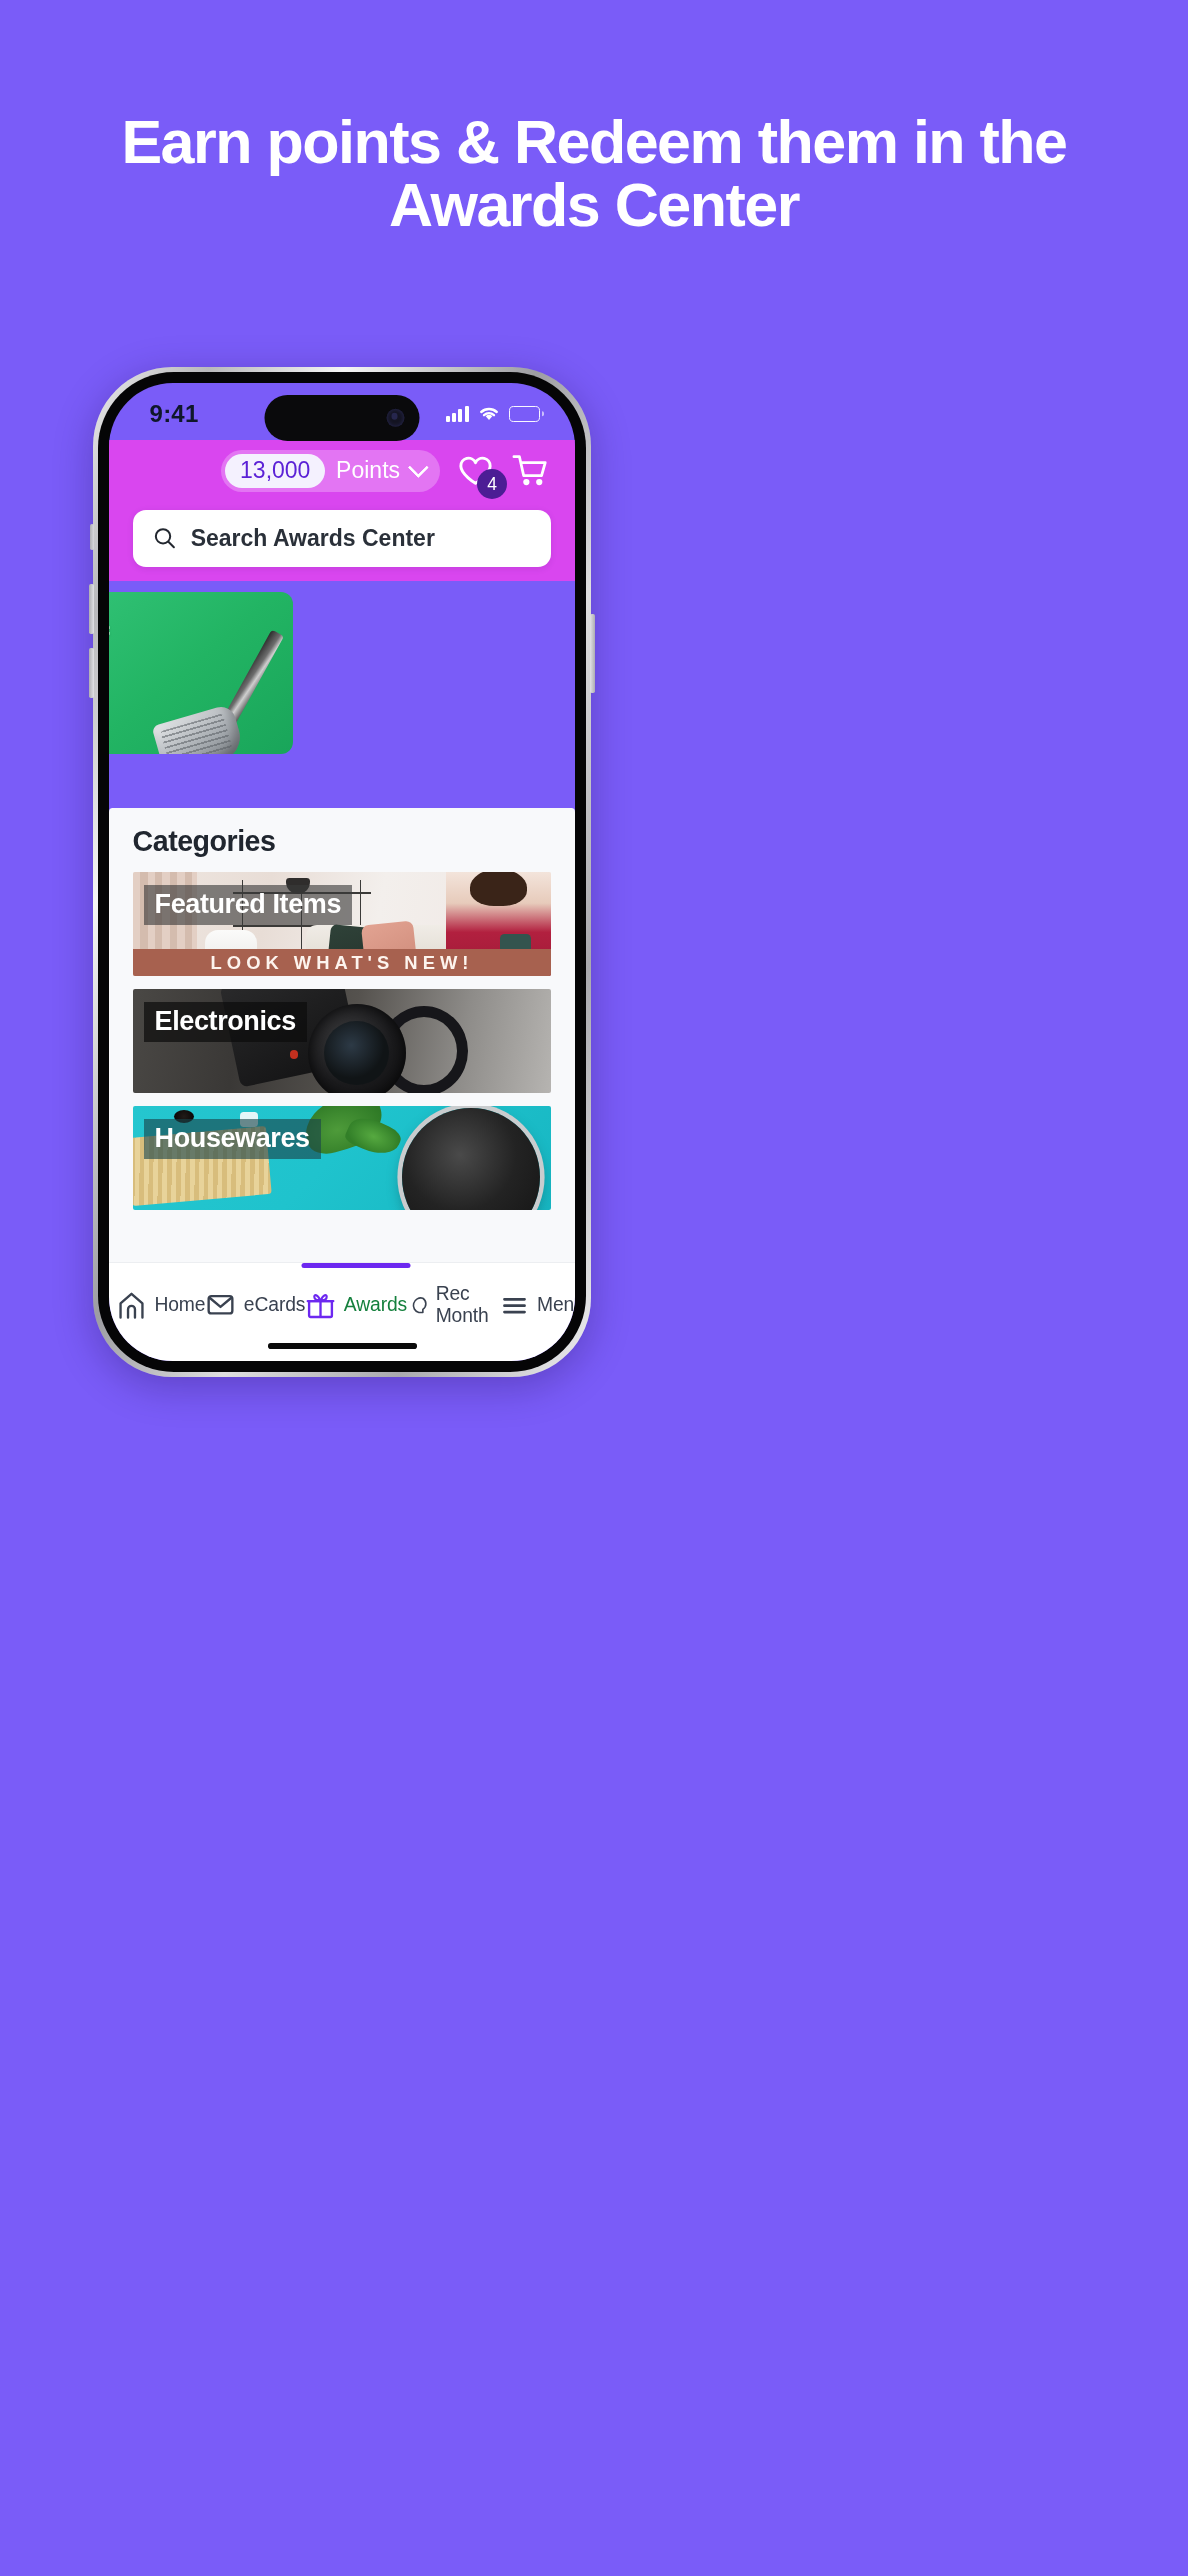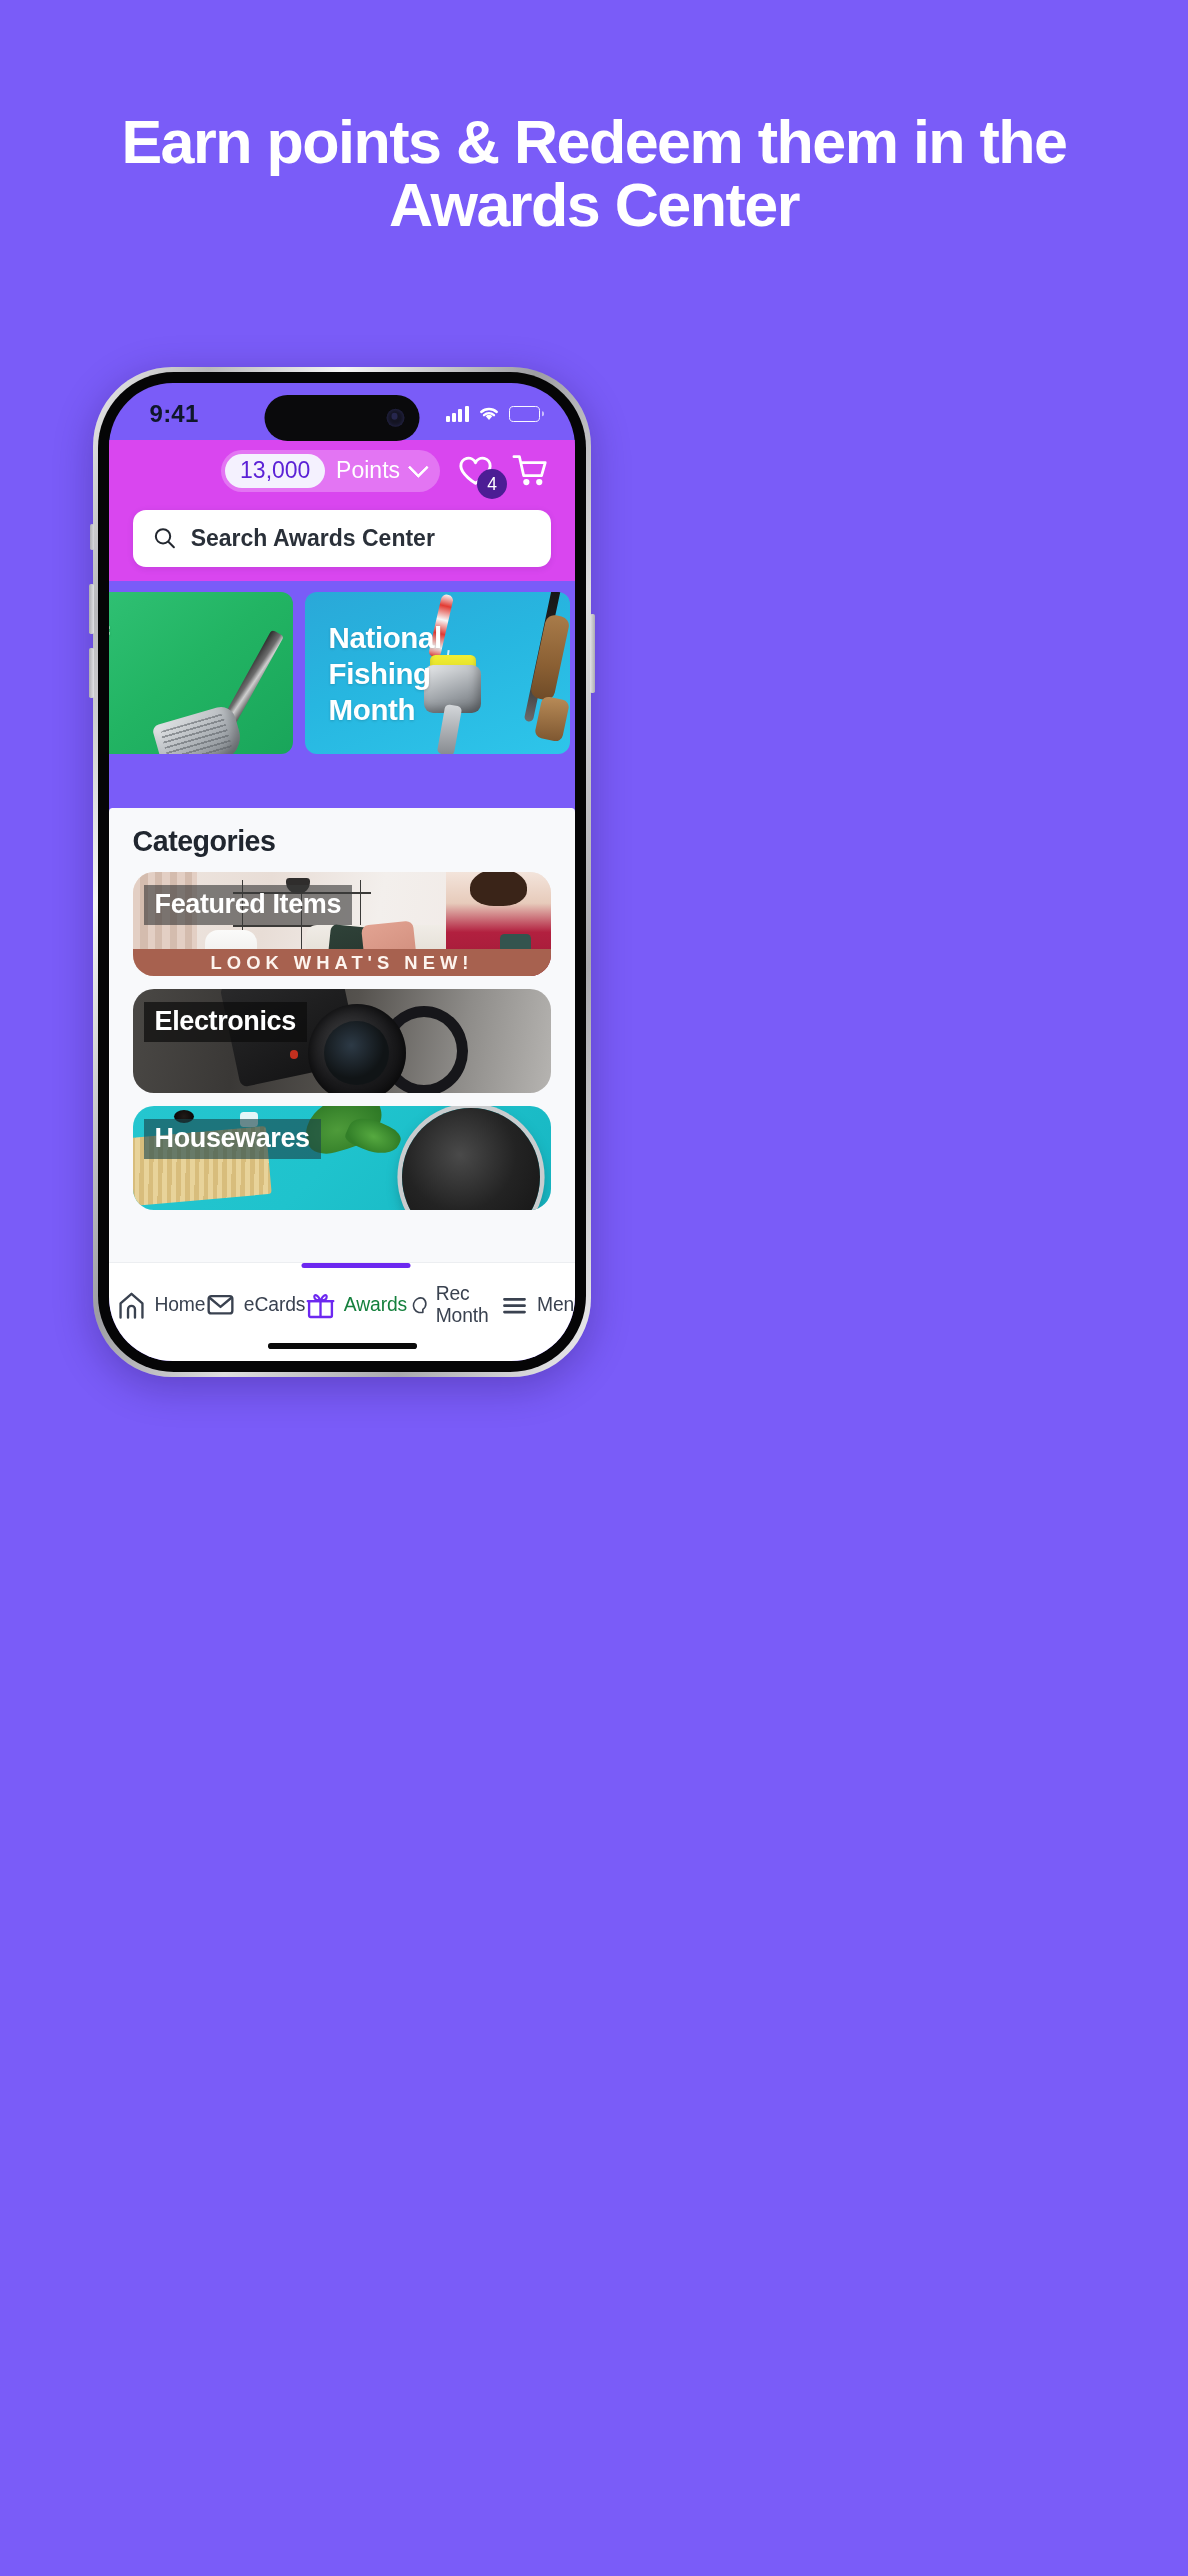--- a/index.html
+++ b/index.html
@@ -351,21 +351,21 @@
     font-size: 28.6px;
     font-weight: 700;
     color: #20262f;
     letter-spacing: -0.5px;
     margin-bottom: 14.7px;
   }
   .cat-list { display: flex; flex-direction: column; gap: 13px; }
   .cat-card {
     position: relative;
     height: 104px;
-    border-radius: 21px;
+    border-radius: 2px;
     overflow: hidden;
   }
   .cat-label {
     position: absolute;
     left: 11px; top: 13px;
     z-index: 4;
     color: #ffffff;
     font-size: 27px;
     font-weight: 700;
     letter-spacing: -0.4px;
@@ -602,33 +602,20 @@
         <div class="carousel">
 
           <div class="promo-card pc-golf">
             <span class="golf-art">
               <span class="golf-shaft"></span>
                 <span class="golf-head"></span>
             </span>
             <div class="pc-title">Golf</div>
           </div>
 
-          <div class="promo-card pc-fishing">
-            <span class="fish-art">
-              <span class="rod-a"></span>
-                <span class="rod-grip"></span>
-                <span class="rod-butt"></span>
-              <span class="lure"></span>
-                <span class="line"></span>
-              <span class="reel-spool"></span>
-                <span class="reel-body"></span>
-                <span class="reel-stem"></span>
-            </span>
-            <div class="pc-title">National Fishing Month</div>
-          </div>
 
         </div>
       </div>
 
       <div class="sheet">
         <div class="section-title">Categories</div>
 
         <div class="cat-list">
 
           <div class="cat-card">

